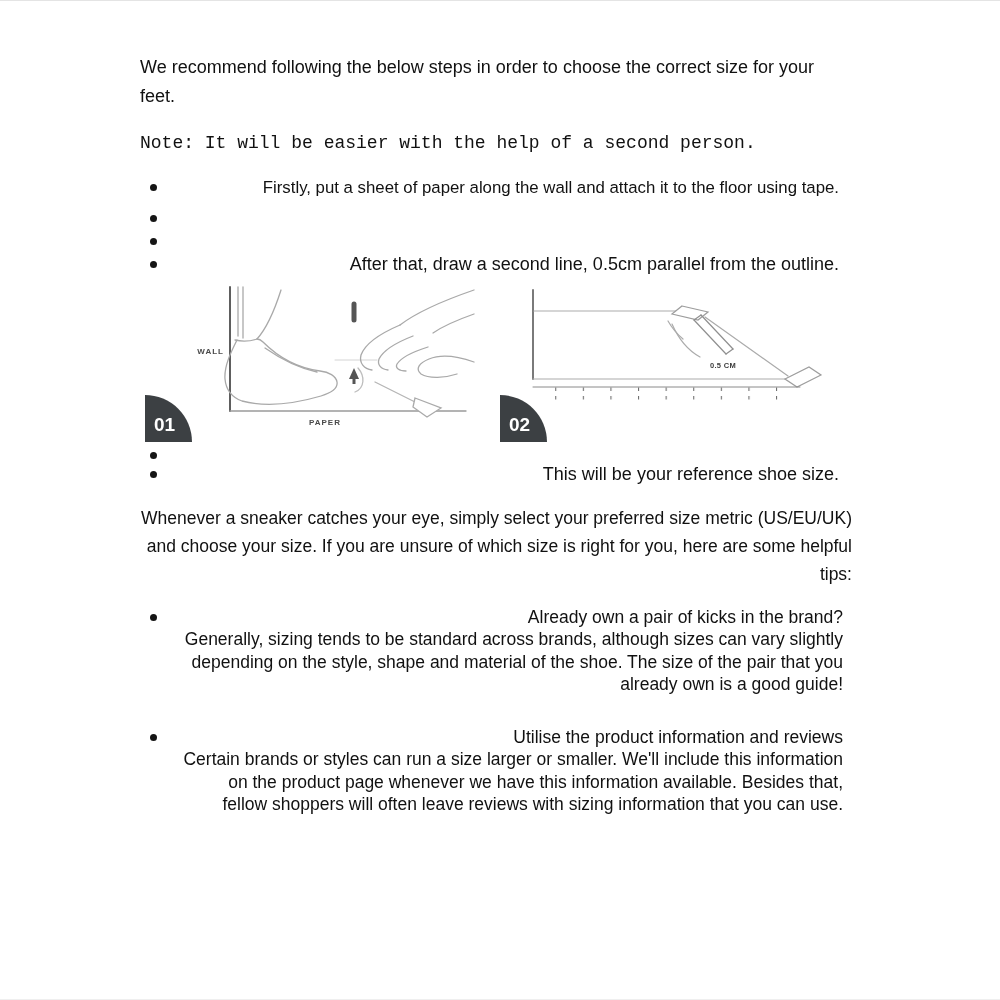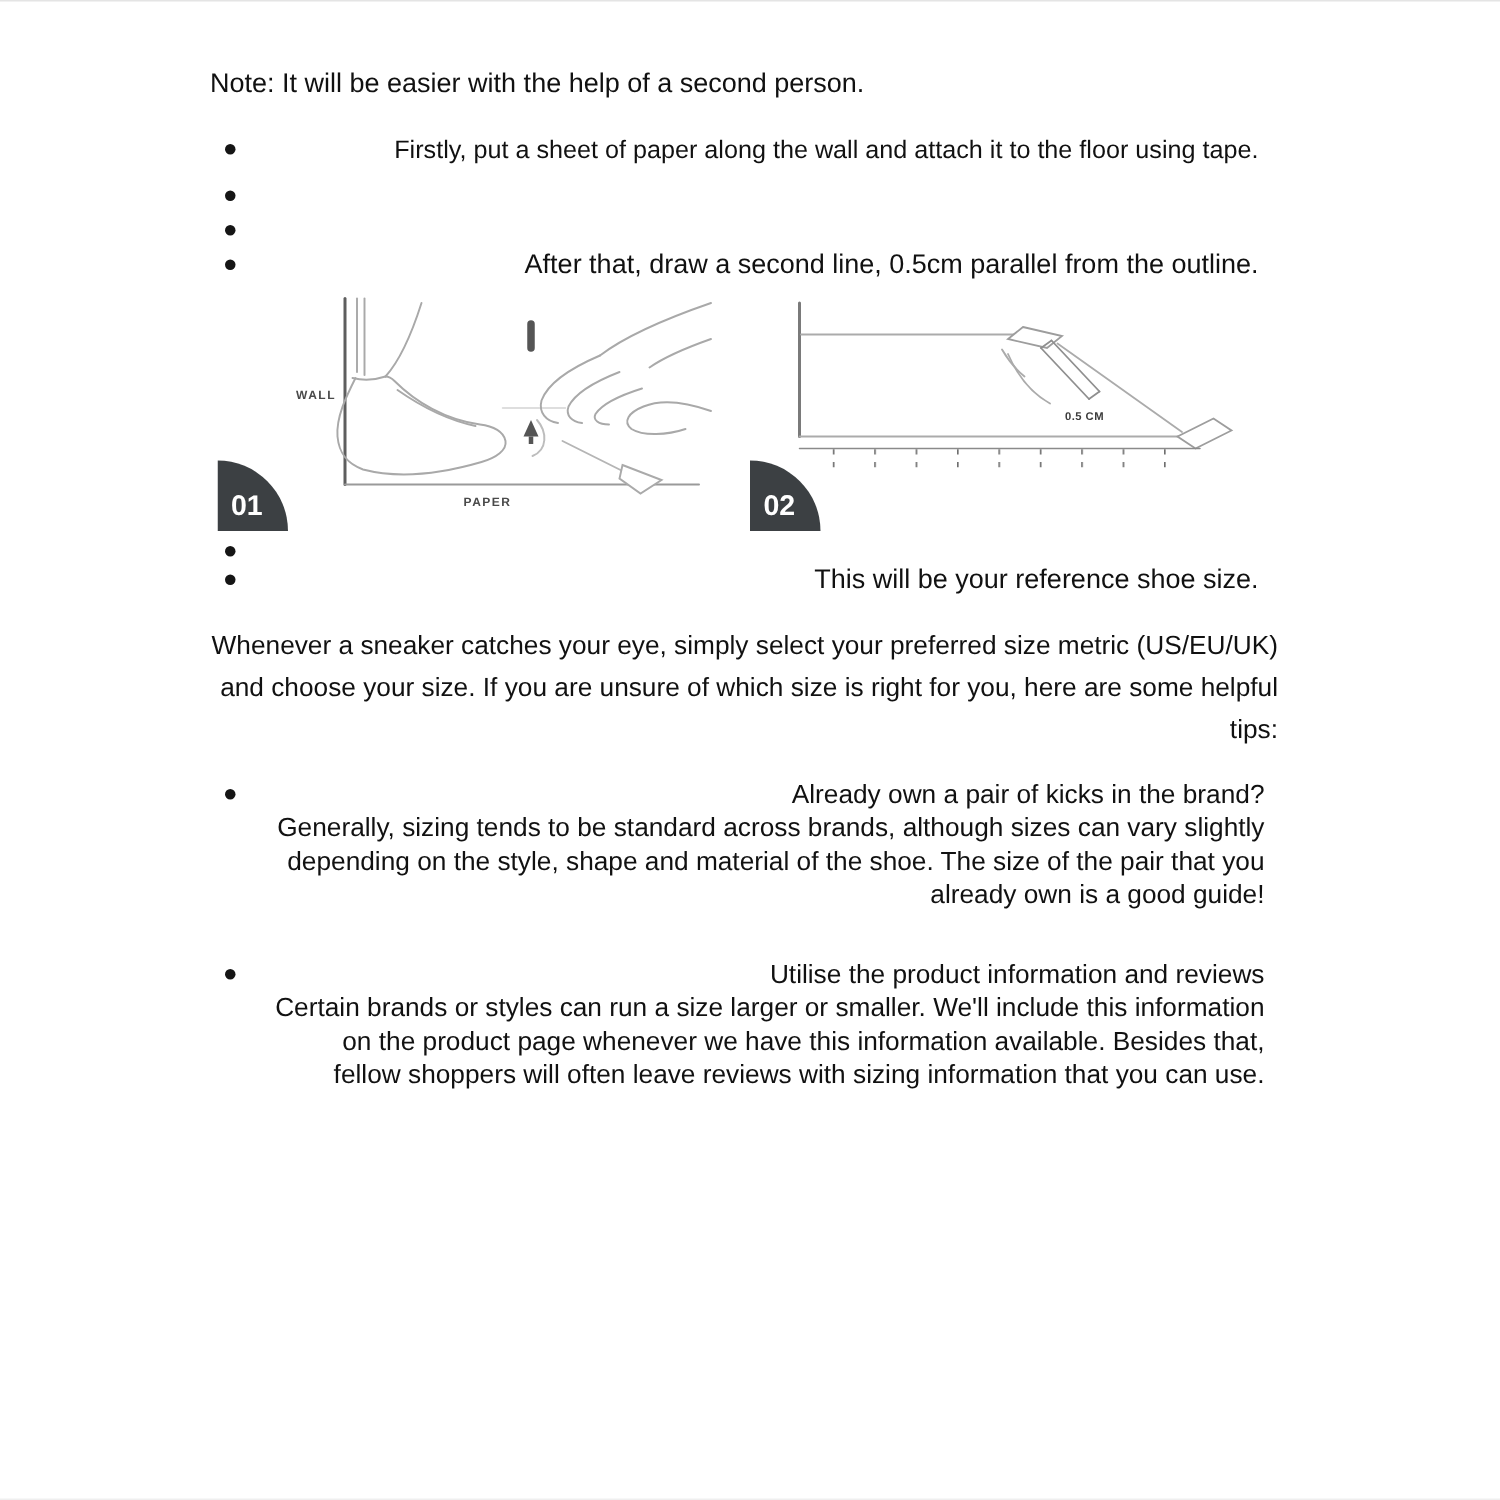--- a/index.html
+++ b/index.html
@@ -4,21 +4,21 @@
 <style>
   html,body{margin:0;padding:0;}
   body{
     width:1000px;height:1000px;background:#ffffff;position:relative;
     font-family:"Liberation Sans", sans-serif;color:#111;
     border-top:1px solid #e4e4e4;border-bottom:1px solid #efefef;box-sizing:border-box;
     overflow:hidden;
   }
   .content{position:absolute;left:140px;top:34px;width:740px;}
   .intro{font-size:18px;line-height:29px;width:700px;}
-  .note{font-size:18px;line-height:29px;margin-top:6px;width:700px;}
+  .note{font-size:18px;line-height:29px;margin-top:6px;width:700px;font-family:Liberation Mono, monospace;}
   ul.blist{list-style:none;margin:0;padding:0;}
   li.bitem{display:flex;margin-bottom:8px;text-align:right;}
   .dot{flex:0 0 auto;width:7px;height:7px;border-radius:50%;background:#151515;margin:8px 24px 0 10px;}
   .btext{font-size:18px;line-height:23px;width:658px;}
   .steps{margin-top:26px;}
   .steps li:nth-child(1) .btext{font-size:16.8px;}
   .figures{margin-top:6px;height:160px;position:relative;width:740px;}
   .fig{position:absolute;top:0;}
   #fig1{left:5px;}
   #fig2{left:360px;}
@@ -32,20 +32,21 @@
   svg text{font-family:"Liberation Sans", sans-serif;}
   .fig-label{font-size:8px;font-weight:bold;fill:#4a4a4a;letter-spacing:1px;}
   .fig-gap-label{font-size:7.5px;font-weight:bold;fill:#3d3d3d;letter-spacing:0.3px;}
   .badge-num{font-size:19px;font-weight:bold;fill:#ffffff;}
 </style>
 </head>
 <body>
 
 <div class="content">
 
+  <p class="intro">We recommend following the below steps in order to choose the correct size for your feet.</p>
   <p class="note">Note: It will be easier with the help of a second person.</p>
 
   <ul class="blist steps">
     <li class="bitem">
       <span class="dot"></span>
       <span class="btext">Firstly, put a sheet of paper along the wall and attach it to the floor using tape.</span>
     </li>
     <li class="bitem">
       <span class="dot"></span>
     </li>

